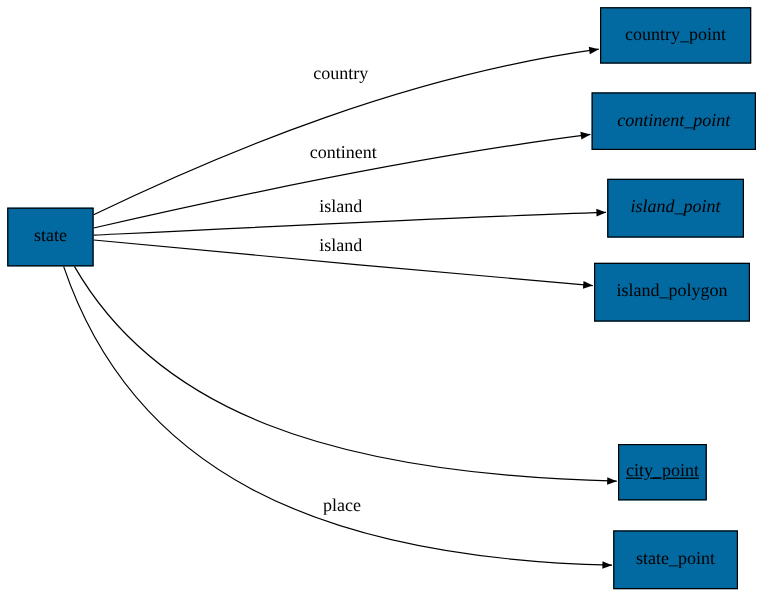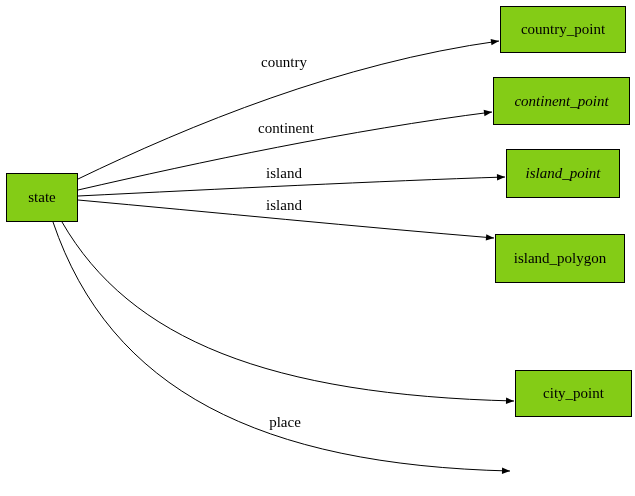--- a/index.html
+++ b/index.html
@@ -25,21 +25,21 @@
   }
   .edges-svg path.edge {
     fill: none;
     stroke: #000000;
     stroke-width: 1;
   }
   .node {
     position: absolute;
     box-sizing: border-box;
     border: 1px solid #000000;
-    background: #84cc16;
+    background: #0369a1;
     display: flex;
     align-items: center;
     justify-content: center;
     font-size: 15px;
     line-height: 1;
     white-space: nowrap;
   }
   .edge-label {
     position: absolute;
     transform: translateX(-50%);
@@ -77,28 +77,31 @@
   </div>
 
   <div class="node" style="left:493px; top:77px; width:137px; height:48px;font-style:italic;">
     <span>continent_point</span>
   </div>
 
   <div class="node" style="left:506px; top:149px; width:114px; height:49px;font-style:italic;">
     <span>island_point</span>
   </div>
 
-  <div class="node" style="left:495px; top:234px; width:130px; height:49px;">
+  <div class="node" style="left:495px; top:219px; width:130px; height:49px;">
     <span>island_polygon</span>
   </div>
 
-  <div class="node" style="left:515px; top:370px; width:117px; height:47px;">
+  <div class="node" style="left:515px; top:370px; width:74px; height:47px;text-decoration:underline;">
     <span>city_point</span>
   </div>
 
+  <div class="node" style="left:511px; top:442px; width:104px; height:49px;">
+    <span>state_point</span>
+  </div>
 
   <div class="edge-label" style="left:284px; top:53px;">country</div>
 
   <div class="edge-label" style="left:286px; top:119px;">continent</div>
 
   <div class="edge-label" style="left:284px; top:164px;">island</div>
 
   <div class="edge-label" style="left:284px; top:196px;">island</div>
 
 

